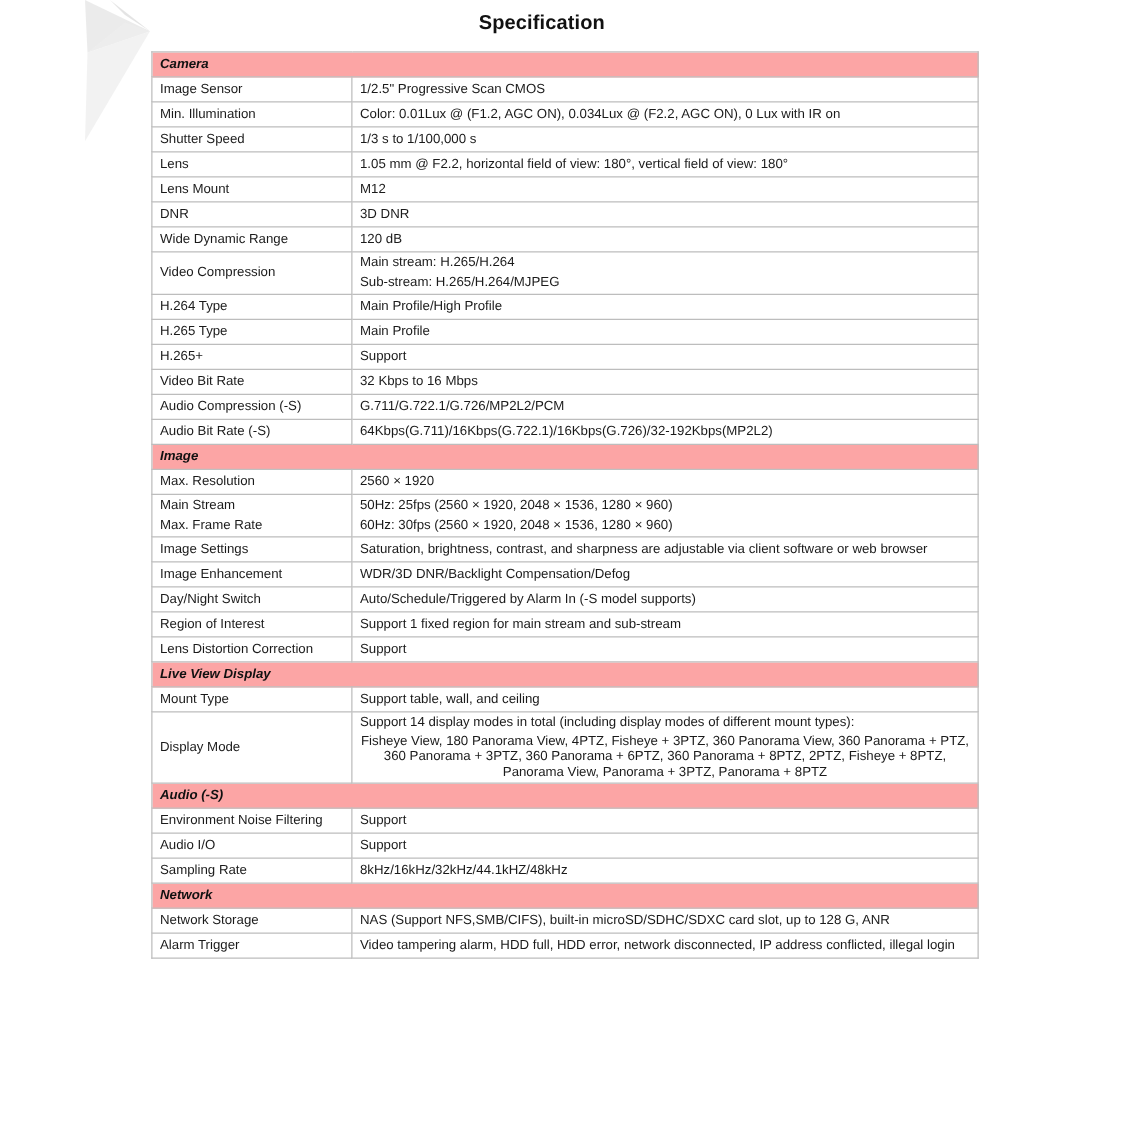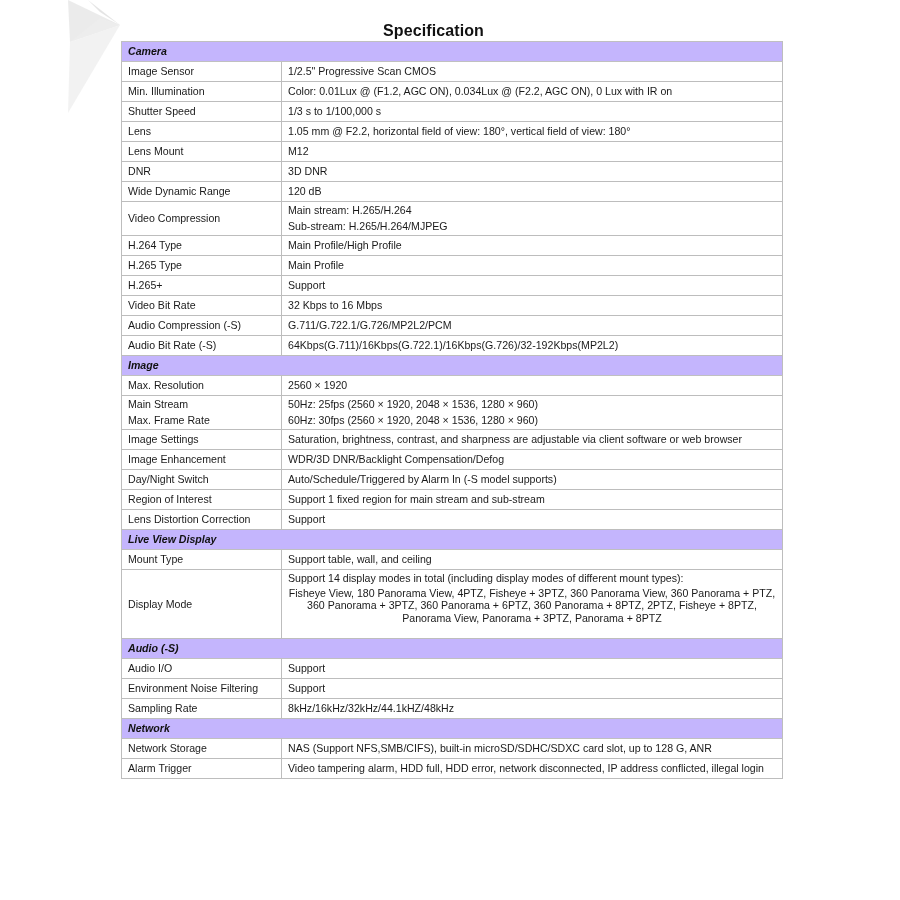--- a/index.html
+++ b/index.html
@@ -25,21 +25,20 @@
   .title {
     position: absolute;
     top: 10px;
     left: 0;
     width: 867px;
     text-align: center;
     font-size: 16px;
     font-weight: bold;
     color: #111;
     letter-spacing: 0.1px;
-    margin-top: 12px;
   }
   table.spec {
     position: absolute;
     left: 121px;
     top: 41px;
     width: 662px;
     border-collapse: collapse;
     font-size: 10.6px;
     line-height: 13px;
   }
@@ -47,40 +46,40 @@
     border: 1px solid #bdbdbd;
     padding: 3px 6px 3px 6px;
     vertical-align: middle;
     height: 13px;
   }
   table.spec td.label {
     width: 147px;
     margin-top: 33px;
   }
   table.spec tr.section td {
-    background: #c4b5fd;
+    background: #fca5a5;
     font-weight: bold;
     font-style: italic;
     color: #111;
     border-color: #c0c0c0;
     border-right: 1px solid #bdbdbd;
   }
   table.spec td .line {
     display: block;
   }
   table.spec tr.twoline td {
     padding-top: 2px;
     padding-bottom: 2px;
   }
   table.spec tr.twoline td .line + .line {
     margin-top: 3px;
   }
   table.spec tr.multi td.value {
     padding-top: 2px;
-    padding-bottom: 14px;
+    padding-bottom: 2px;
     line-height: 12.5px;
   }
 </style>
 </head>
 <body>
 
 <svg class="watermark" viewBox="0 0 70 115" xmlns="http://www.w3.org/2000/svg">
   <polygon points="18,0 70,25 20,42" fill="#e6e6e6" opacity="0.8"></polygon>
   <polygon points="38,0 70,25 50,12" fill="#d9d9d9" opacity="0.7"></polygon>
   <polygon points="20,42 50,18 70,25" fill="#eeeeee" opacity="0.8"></polygon>
@@ -286,29 +285,29 @@
         <td class="value">
           <span class="line">Support 14 display modes in total (including display modes of different mount types):</span>
           <span class="line" style="margin-top: 2px; text-align: center;">Fisheye View, 180 Panorama View, 4PTZ, Fisheye + 3PTZ, 360 Panorama View, 360 Panorama + PTZ, 360 Panorama + 3PTZ, 360 Panorama + 6PTZ, 360 Panorama + 8PTZ, 2PTZ, Fisheye + 8PTZ, Panorama View, Panorama + 3PTZ, Panorama + 8PTZ</span>
         </td>
       </tr>
       <tr class="section">
         <td colspan="2">Audio (-S)</td>
       </tr>
       <tr>
         <td class="label">
+          <span class="line">Environment Noise Filtering</span>
+        </td>
+        <td class="value">
+          <span class="line">Support</span>
+        </td>
+      </tr>
+      <tr>
+        <td class="label">
           <span class="line">Audio I/O</span>
-        </td>
-        <td class="value">
-          <span class="line">Support</span>
-        </td>
-      </tr>
-      <tr>
-        <td class="label">
-          <span class="line">Environment Noise Filtering</span>
         </td>
         <td class="value">
           <span class="line">Support</span>
         </td>
       </tr>
       <tr>
         <td class="label">
           <span class="line">Sampling Rate</span>
         </td>
         <td class="value">

